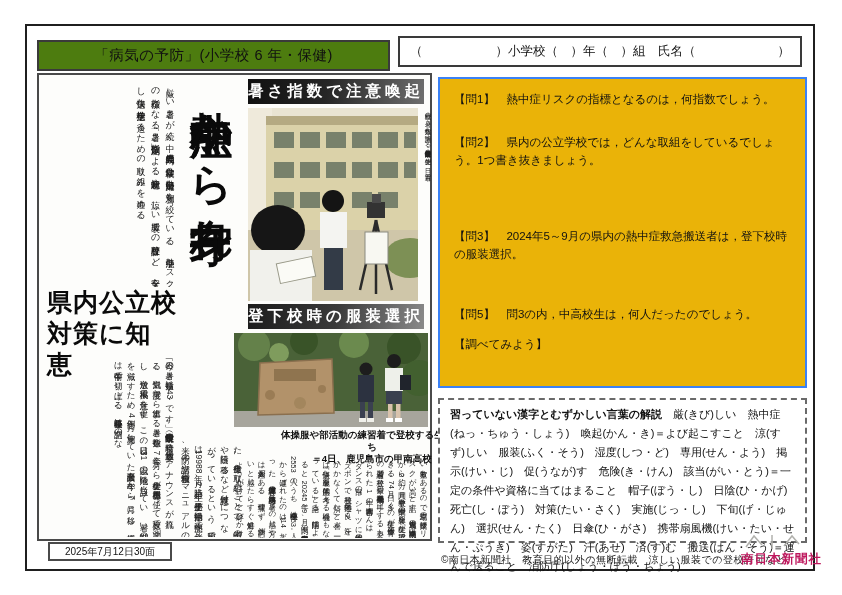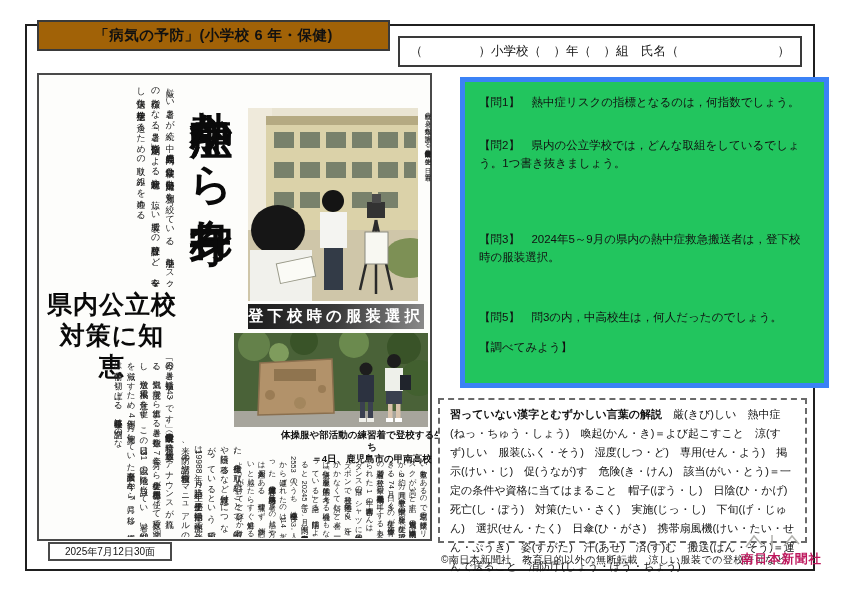--- a/index.html
+++ b/index.html
@@ -5,36 +5,36 @@
   html,body{margin:0;padding:0;background:#e8e8e8;}
   .page{
     position:relative;width:842px;height:595px;background:#ffffff;
     font-family:"Liberation Sans","DejaVu Sans",sans-serif;color:#111;
     overflow:hidden;margin:0 auto;
   }
   .abs{position:absolute;box-sizing:border-box;}
   
   .frame{left:25px;top:24px;width:790px;height:547px;border:2px solid #1f1f1f;}
   
-  .hdr-title{left:37px;top:20px;width:353px;height:31px;border:2px solid #3a3a3a;
+  .hdr-title{left:37px;top:40px;width:353px;height:31px;border:2px solid #3a3a3a;
     display:flex;align-items:center;justify-content:center;
-    font-size:14.5px;font-weight:bold;letter-spacing:0.5px;background:#a16207;}
+    font-size:14.5px;font-weight:normal;letter-spacing:0.5px;background:#4d7c0f;}
   .hdr-name{left:398px;top:36px;width:404px;height:31px;border:2px solid #3a3a3a;
     display:flex;align-items:center;padding:0 10px;font-size:12.5px;background:#fff;}
-  .hdr-name .mid{margin-left:56px;white-space:nowrap;}
+  .hdr-name .mid{margin-left:73px;white-space:nowrap;}
   .hdr-name .close{margin-left:auto;}
   
   .article-box{left:37px;top:73px;width:395px;height:468px;border:2px solid #4a4a4a;background:#fdfdfb;}
   .v{writing-mode:vertical-rl;text-orientation:mixed;overflow:hidden;}
   .lead{left:20px;top:6px;width:118px;height:206px;font-size:9px;line-height:14.5px;letter-spacing:0.5px;color:#1a1a1a;}
   .headline{left:136px;top:2px;width:70px;height:362px;
     font-family:"Liberation Serif","DejaVu Serif",serif;font-weight:bold;
     font-size:43px;line-height:68px;letter-spacing:2px;color:#0a0a0a;}
-  .subhead{left:8px;top:214px;width:130px;text-align:center;
-    font-family:Liberation Serif, serif;font-weight:bold;
+  .subhead{left:8px;top:214px;width:130px;text-align:left;
+    font-family:Liberation Mono, monospace;font-weight:bold;
     font-size:25px;line-height:31px;letter-spacing:1px;color:#0a0a0a;}
   .bodyA{left:7px;top:281px;width:130px;height:181px;font-size:8.5px;line-height:12.8px;color:#222;}
   .bodyB{left:139px;top:365px;width:66px;height:97px;font-size:8.5px;line-height:13px;color:#222;}
   .bodyC{left:195px;top:381px;width:194px;height:82px;font-size:7.5px;line-height:10.8px;color:#222;}
   .banner{left:209px;width:176px;height:25px;color:#fff;
     background:linear-gradient(100deg,#101010 0%,#262626 45%,#6e6e6e 100%);
     display:flex;align-items:center;justify-content:center;
     font-family:"Liberation Serif","DejaVu Serif",serif;font-weight:bold;
     font-size:15.5px;letter-spacing:4px;white-space:nowrap;}
   .banner1{top:4px;}
@@ -42,22 +42,22 @@
   .photo1{left:209px;top:33px;width:170px;height:193px;}
   .cap1{left:379px;top:33px;width:14px;height:193px;font-size:6.5px;line-height:7.6px;color:#222;}
   .photo2{left:195px;top:258px;width:194px;height:94px;}
   .cap2{left:199px;top:354px;width:188px;text-align:center;font-weight:bold;
     font-size:9.5px;line-height:12px;color:#111;margin-left:40px;}
   .photo1 svg,.photo2 svg{display:block;width:100%;height:100%;}
   
   .date-box{left:48px;top:542px;width:124px;height:19px;border:2px solid #4a4a4a;background:#fff;
     display:flex;align-items:center;justify-content:center;font-size:10px;}
   
-  .questions{left:438px;top:77px;width:369px;height:311px;border:5px solid #3b82f6;
-    padding:12px 14px;font-size:11.5px;line-height:1.55;background:#22c55e;margin-left:22px;}
+  .questions{left:438px;top:77px;width:369px;height:311px;border:2px solid #3b82f6;
+    padding:12px 14px;font-size:11.5px;line-height:1.55;background:#eab308;}
   .q2{margin-top:25px;}
   .q3{margin-top:59px;}
   .q5{margin-top:42px;}
   .q-research{margin-top:12px;}
   
   .glossary{left:438px;top:398px;width:369px;height:145px;border:2px dashed #6a6a6a;
     padding:5px 10px;font-size:11px;line-height:19px;background:#fff;}
   .glossary .g-title{font-weight:bold;}
   
   .footer-copy{left:441px;top:553px;font-size:10px;letter-spacing:0.5px;color:#1a1a1a;white-space:nowrap;}
@@ -89,20 +89,23 @@
 
     <div class="abs subhead">
       <div>県内公立校</div>
       <div>対策に知恵</div>
     </div>
 
     <div class="abs v bodyA">「今日の暑さ指数は34・3です」。伊集院中学校（日置市）の給食時、放送委員のアナウンスが流れる。気温や湿度から算出する暑さ指数を、今年7月から生徒会が専用機器を使って校庭で測定し、放送や掲示板で注意を促す。この日は31以上の「危険」に該当してい　暑い時期の授業時数を減らすため、例年4月に実施していた三者面談を今年から7月に移し、授業は午前中で切り上げる。小野修校長は「空調のな</div>
     <div class="abs v bodyB">た。生徒自ら取り組むことで、帽子の着用や日陰に移るなど意識付けにつながっているという。同校では1998年8月、当時2年生の男子生徒が部活動中に熱中症で死亡。以来、予防の講話や学校独自のマニュアルの作成など、対策を進める。</div>
     <div class="abs v bodyC">い教室もあるので夏場の授業はリスクが高い」と話す。鹿児島市の甲南高校は6月下旬から約3カ月間、登下校や授業中の服装を生徒が選択できる。7月4日、多くの生徒が体育服や部活の練習着で登校。日傘や携帯扇風機を手にする姿も見られた。1年の吉岡寧音さんは、ダンス部のTシャツに体育服の半ズボンで登校。「通気性が良く、汗をかかなくて済む」と喜ぶ。宮田俊一校長は「快適な服装を主体的に考える機会にもなっている」と語る。消防庁によると、2024年5～9月、県内の熱中症救急搬送者2553人のうち、小中高校生は253人。教育機関から運ばれたのは114人だった。県保健体育課の山元尚史課長は「暑さの感じ方や体力は個人差がある。無理せず、体調が悪いと感じたらすぐ対処するよう心がけて」と呼びかけた。</div>
 
+    <div class="abs banner banner1">
+      <span>暑さ指数で注意喚起</span>
+    </div>
 
     <div class="abs photo1">
       <svg viewBox="0 0 170 193" preserveAspectRatio="none">
         <rect x="0" y="0" width="170" height="193" fill="#e9e4d2"></rect>
         <rect x="0" y="0" width="24" height="125" fill="#efeadb"></rect>
         <rect x="18" y="8" width="152" height="114" fill="#dbd2a9"></rect>
         <rect x="18" y="8" width="152" height="9" fill="#b5aa82"></rect>
         <g fill="#78816b">
           <rect x="26" y="24" width="20" height="16"></rect>
             <rect x="52" y="24" width="20" height="16"></rect>

